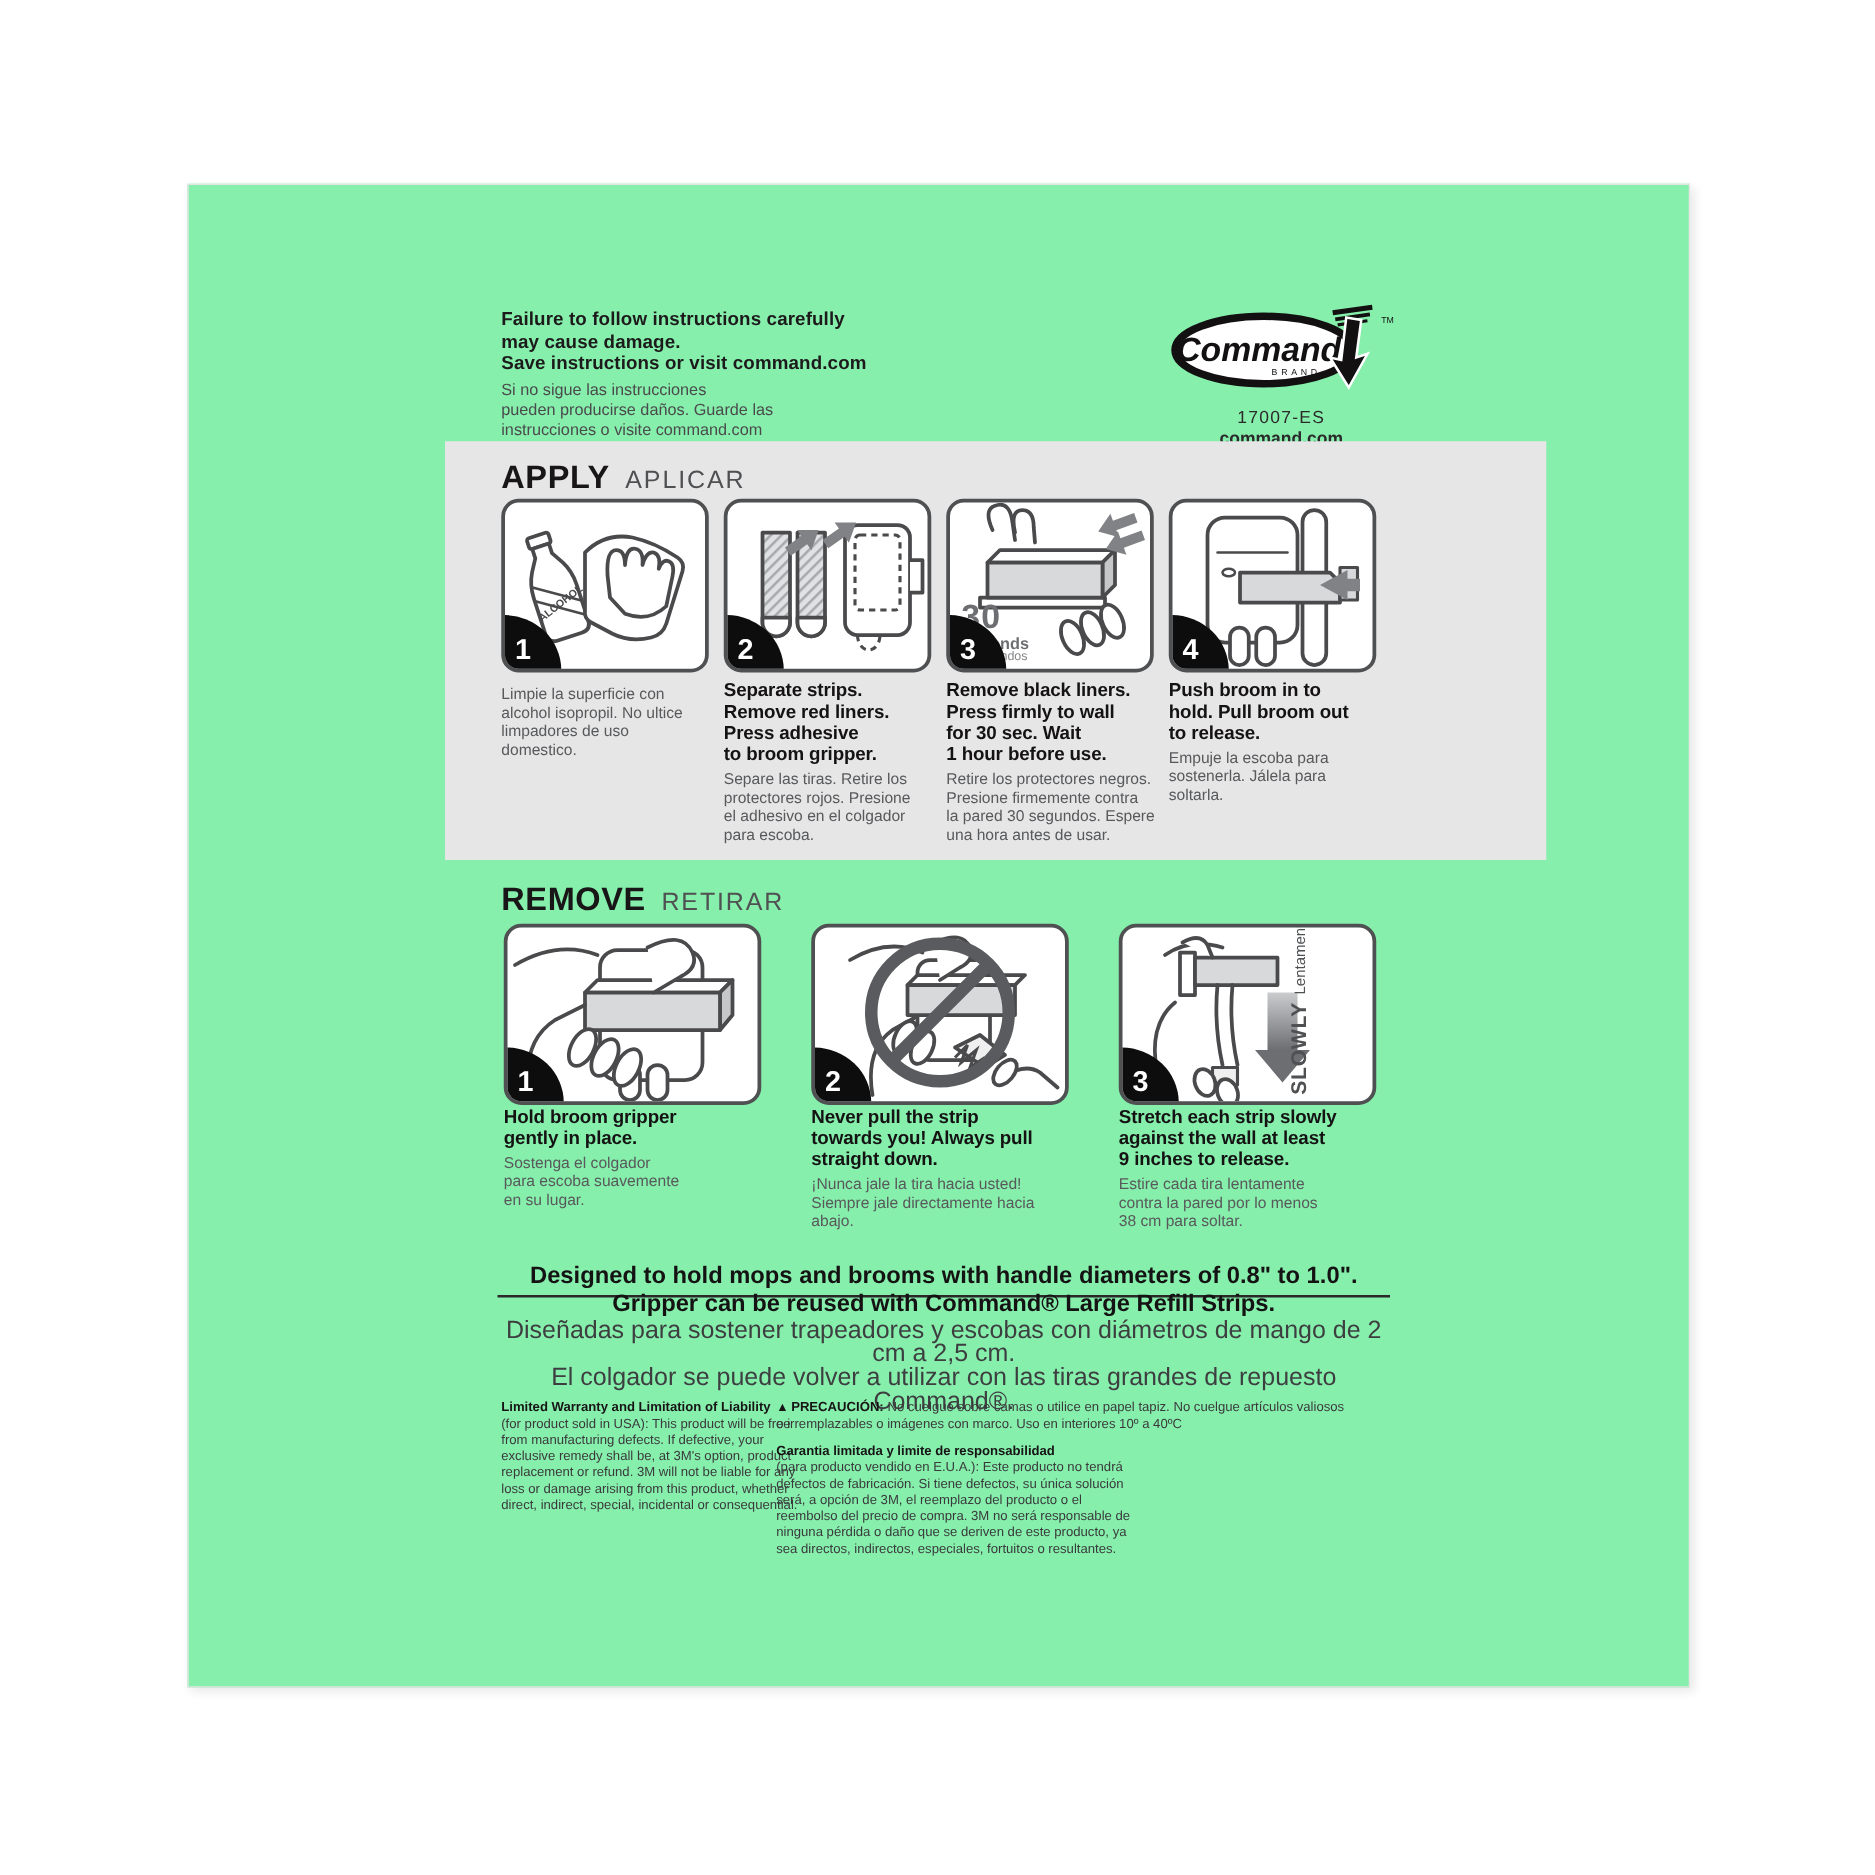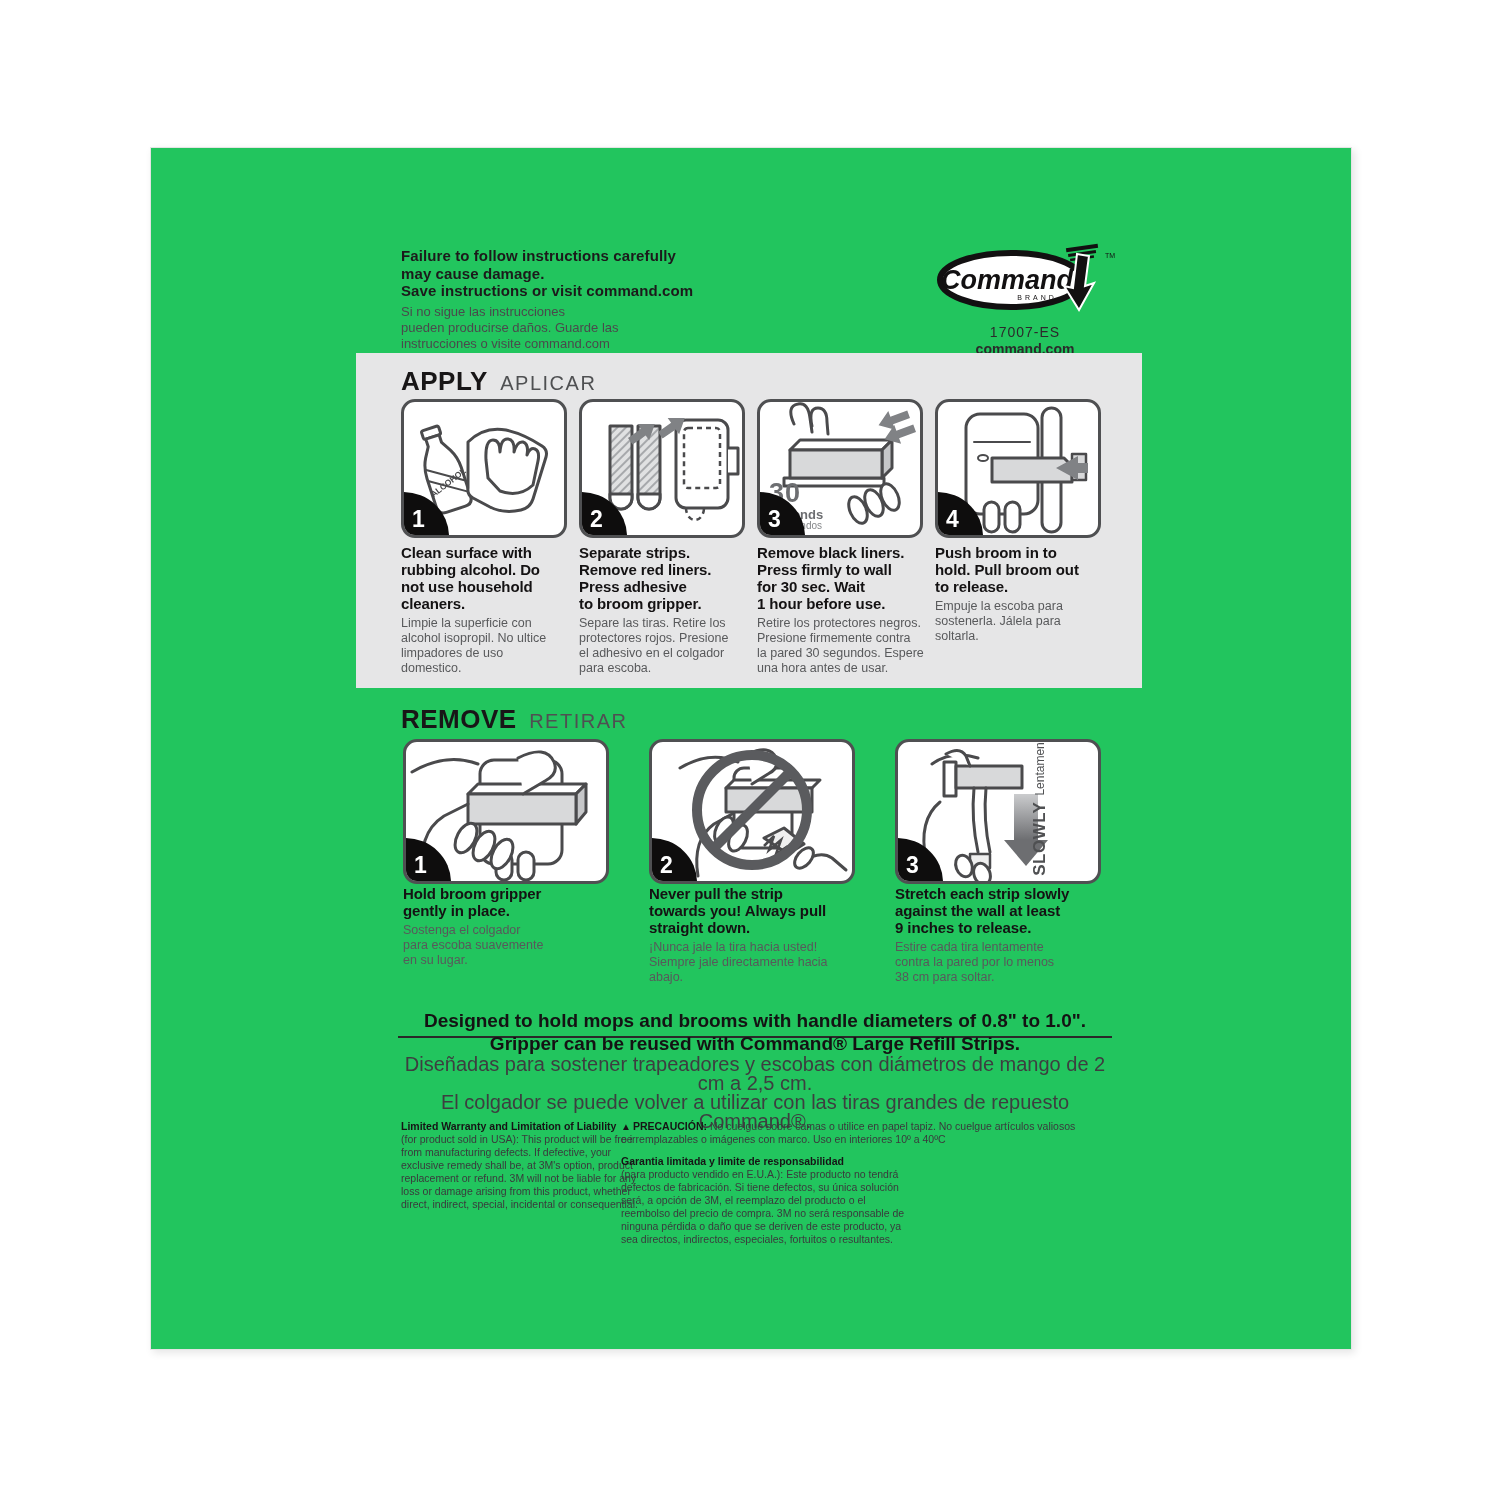--- a/index.html
+++ b/index.html
@@ -1,29 +1,29 @@
 <!DOCTYPE html>
 <html><head>
 <meta charset="utf-8">
 <style>
   html,body{margin:0;padding:0;background:#ffffff;}
   body{width:1500px;height:1500px;position:relative;font-family:"Liberation Sans","DejaVu Sans",sans-serif;color:#1c1a1b;}
-  .sheet{position:absolute;left:150px;top:147px;width:1200px;height:1201px;background:#22c55e;border:1px solid #e4e4e4;box-shadow:3px 3px 8px rgba(0,0,0,.10);}
+  .sheet{position:absolute;left:150px;top:147px;width:1200px;height:1201px;background:#86efac;border:1px solid #e4e4e4;box-shadow:3px 3px 8px rgba(0,0,0,.10);}
   .abs{position:absolute;}
   
   .intro-bold{font-size:15px;line-height:17.5px;font-weight:bold;white-space:pre-line;letter-spacing:.1px;}
   .intro-es{font-size:13px;line-height:16px;color:#4a4a4c;white-space:pre-line;margin-top:4px;}
   
   .logo-wrap{text-align:center;}
   .sku{font-size:14px;letter-spacing:1px;color:#2b2a2b;margin-top:2px;}
   .site{font-size:14px;font-weight:bold;color:#2b2a2b;margin-top:1px;}
   
   .sec-title{font-size:26px;font-weight:bold;letter-spacing:.5px;color:#181617;display:inline;}
   .sec-sub{font-size:20px;color:#4f5052;letter-spacing:1.5px;display:inline;margin-left:8px;}
-  .apply-band{position:absolute;left:205px;top:205px;width:786px;height:335px;background:#e6e6e7;}
+  .apply-band{position:absolute;left:205px;top:205px;width:881px;height:335px;background:#e6e6e7;}
   
   .panel{position:absolute;background:#fff;border:3px solid #4f5052;border-radius:14px;overflow:hidden;}
   .panel svg{display:block;width:100%;height:100%;}
   .badge{position:absolute;left:-1px;bottom:-1px;width:46px;height:44px;background:#0e0d0d;border-top-right-radius:100% 100%;display:flex;align-items:flex-end;}
   .badge span{color:#fff;font-weight:bold;font-size:23px;padding:0 0 3px 9px;}
   
   .cap-title{font-size:15px;line-height:17px;font-weight:bold;color:#141213;white-space:pre-line;letter-spacing:-.1px;}
   .cap-es{font-size:12.5px;line-height:15px;color:#58595b;white-space:pre-line;margin-top:4px;}
   
   .sec30{position:absolute;left:9px;bottom:4px;color:#6d6e71;line-height:1;}
@@ -170,24 +170,20 @@
           <rect x="134" y="52" width="14" height="26" fill="#d8d9da" stroke-width="2.5"></rect>
         </g>
         <path d="M118 66 l22 -12 v7 h10 v10 h-10 v7 z" fill="#808285"></path>
       </svg>
       <div class="badge">
           <span>4</span>
         </div>
     </div>
 
     <div class="abs" style="left:45px;top:191px;width:158px;">
-      <div class="cap-title">Clean surface with
-rubbing alcohol. Do
-not use household
-cleaners.</div>
       <div class="cap-es">Limpie la superficie con
 alcohol isopropil. No ultice
 limpadores de uso
 domestico.</div>
     </div>
     <div class="abs" style="left:223px;top:191px;width:168px;">
       <div class="cap-title">Separate strips.
 Remove red liners.
 Press adhesive
 to broom gripper.</div>

